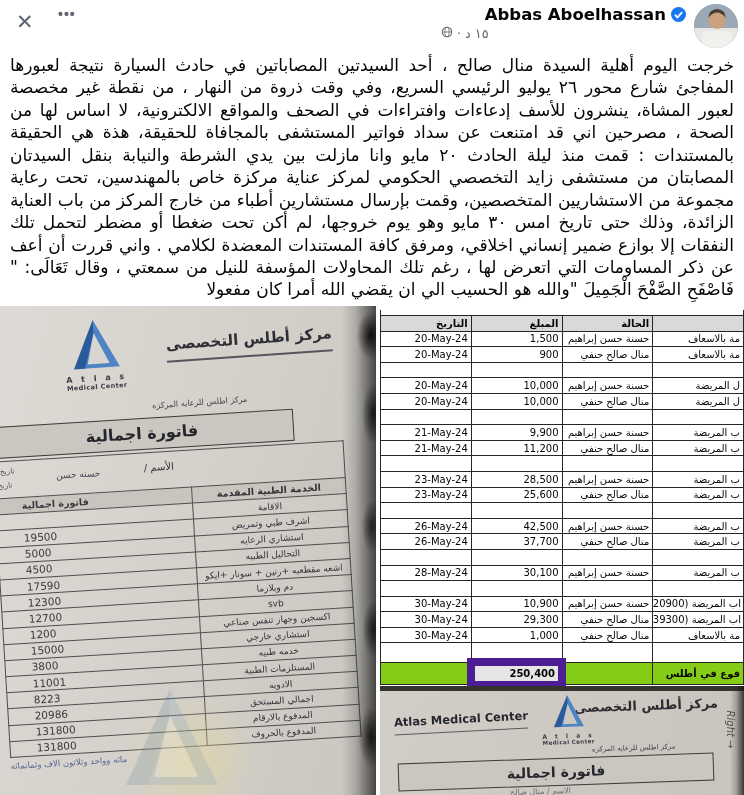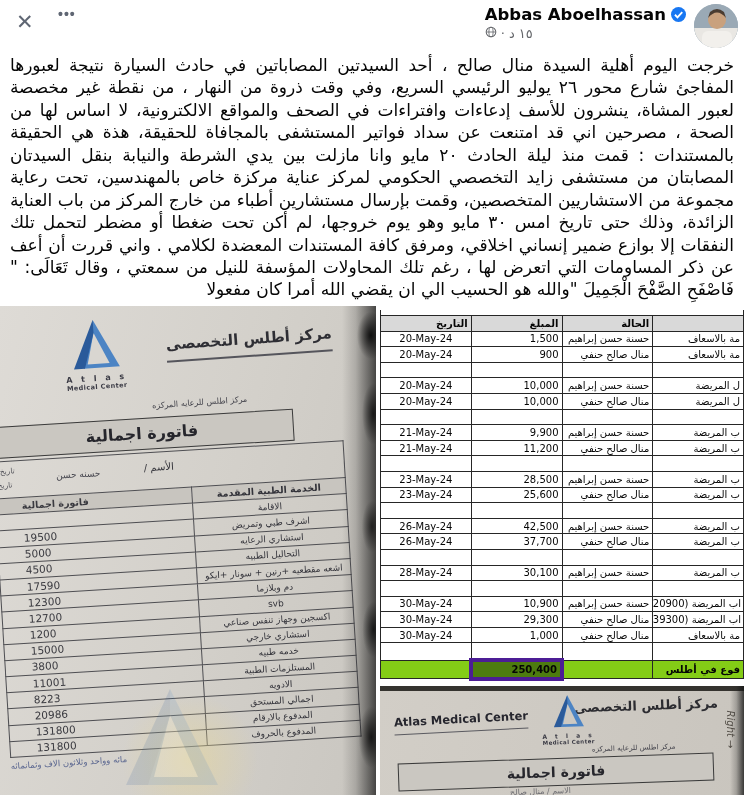--- a/index.html
+++ b/index.html
@@ -7,21 +7,21 @@
     width:744px;height:795px;overflow:hidden;background:#fff;
     font-family:"DejaVu Sans",sans-serif;color:#050505;position:relative;
   }
   
   .topbar{position:relative;height:52px;}
   .icon-btn{background:none;border:none;cursor:pointer;color:#5f6673;padding:0;}
   .close{position:absolute;left:16px;top:10px;font-size:21px;}
   .more{position:absolute;left:58px;top:6px;font-size:14px;font-weight:bold;letter-spacing:1px;}
   .avatar{position:absolute;right:6px;top:4px;width:44px;height:44px;border-radius:50%;overflow:hidden;background:#9fb0bd;}
   .author{position:absolute;right:58px;top:5px;text-align:right;}
-  .name-row{display:flex;align-items:center;justify-content:flex-end;gap:5px;}
+  .name-row{display:flex;align-items:center;justify-content:flex-end;gap:5px;margin-left:44px;}
   .name{font-size:16.5px;font-weight:bold;color:#050505;}
   .badge{display:inline-flex;}
   .meta{display:flex;justify-content:flex-end;align-items:center;gap:4px;direction:rtl;color:#65676b;font-size:13px;margin-top:2px;}
   
   .post-text{
     height:246px;padding:2px 10px 4px;overflow:hidden;
     direction:rtl;text-align:justify;text-align-last:right;
     font-size:17px;line-height:1.32;color:#050505;
   }
   
@@ -72,26 +72,26 @@
   
   .right-col{position:absolute;left:380px;top:2px;width:364px;height:490px;}
   .sheet{position:absolute;left:0;top:4px;width:364px;background:#fff;}
   .sheet-table{width:100%;border-collapse:collapse;table-layout:fixed;direction:ltr;}
   .sheet-table th,.sheet-table td{
     border:1px solid #262626;font-size:10px;padding:0 3px;height:14.6px;
     overflow:hidden;white-space:nowrap;font-weight:normal;
   }
   .sheet-table th{background:#d9d9d9;font-weight:bold;text-align:right;direction:rtl;}
   .sheet-table tr.partial th{height:4px;background:#fff;border-top-color:transparent;}
-  .c-date{text-align:center;}
+  .c-date{text-align:right;}
   .c-amount{text-align:right;}
   .c-case{text-align:right;direction:rtl;}
   .c-desc{text-align:right;direction:rtl;}
   tr.total td{background:#84cc16;font-weight:bold;}
-  tr.total td.c-amount{background:#4d7c0f;border:4px solid #4c1d95;}
+  tr.total td.c-amount{background:#e5e5e5;border:8px solid #4c1d95;}
   
   .photo-bottom{
     position:absolute;left:0;top:380px;width:364px;height:110px;overflow:hidden;
     background:linear-gradient(100deg,#d2cec7 0%,#c9c5be 100%);
   }
   .p2-topedge{position:absolute;top:0;left:0;right:0;height:5px;background:#35332f;}
   .p2-title-ar{position:absolute;right:26px;top:12px;font-weight:bold;font-size:13px;color:#2c2c31;transform:rotate(-2deg);direction:rtl;}
   .p2-title-en{position:absolute;left:14px;top:26px;font-weight:bold;font-size:11.5px;color:#26262e;transform:rotate(-3deg);border-bottom:1.5px solid #5a5a60;padding-bottom:5px;}
   .p2-logo{left:152px;top:8px;width:72px;transform:rotate(-2deg);}
   .p2-sub{position:absolute;left:212px;top:58px;font-size:7px;color:#44444c;transform:rotate(-2deg);direction:rtl;}

